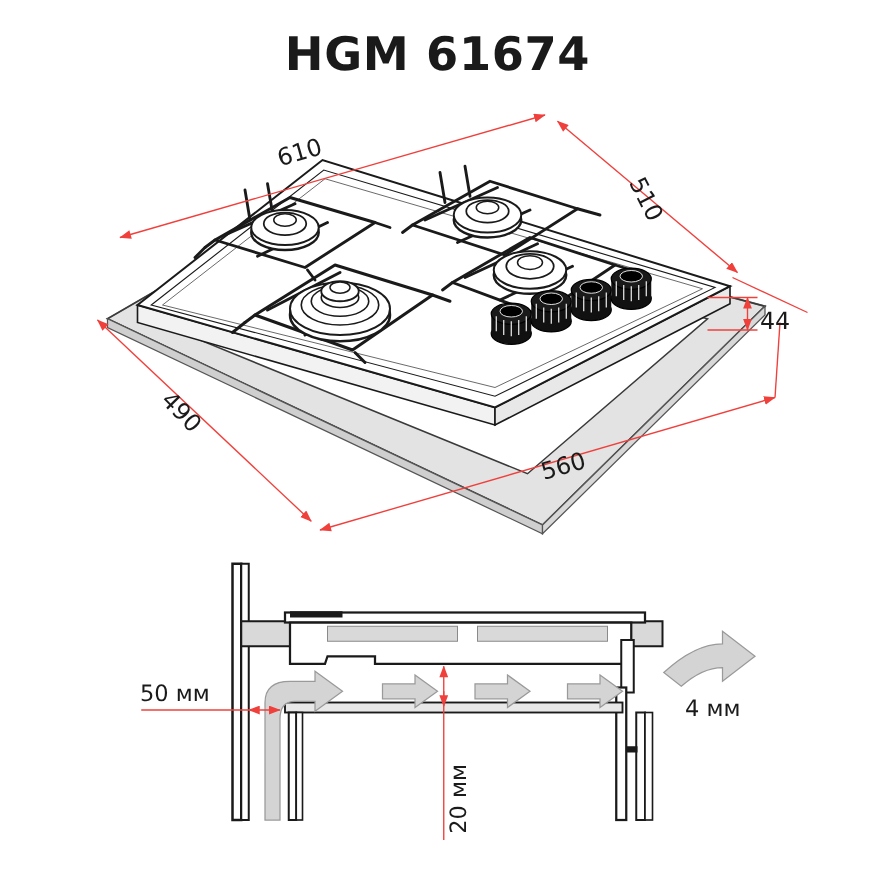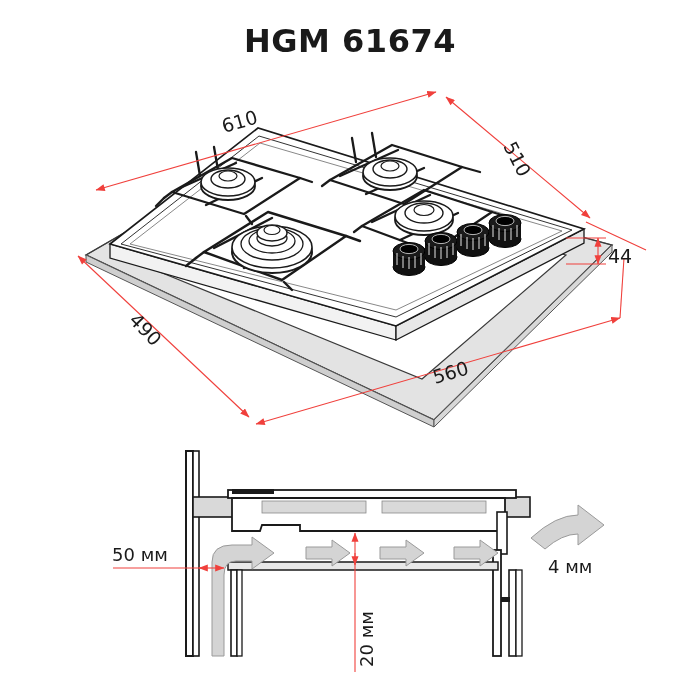--- a/index.html
+++ b/index.html
@@ -20,21 +20,21 @@
     width: 700px;
     height: 700px;
     background: #ffffff;
   }
   #title {
     position: absolute;
     top: 22px;
     left: 0;
     width: 700px;
     text-align: center;
-    font-size: 32px;
+    font-size: 37px;
     font-weight: bold;
     letter-spacing: 0.5px;
     color: #1a1a1a;
     font-family: "DejaVu Sans", "Liberation Sans", sans-serif;
   }
   #drawing-top, #drawing-bottom {
     position: absolute;
     left: 0;
     width: 700px;
   }

